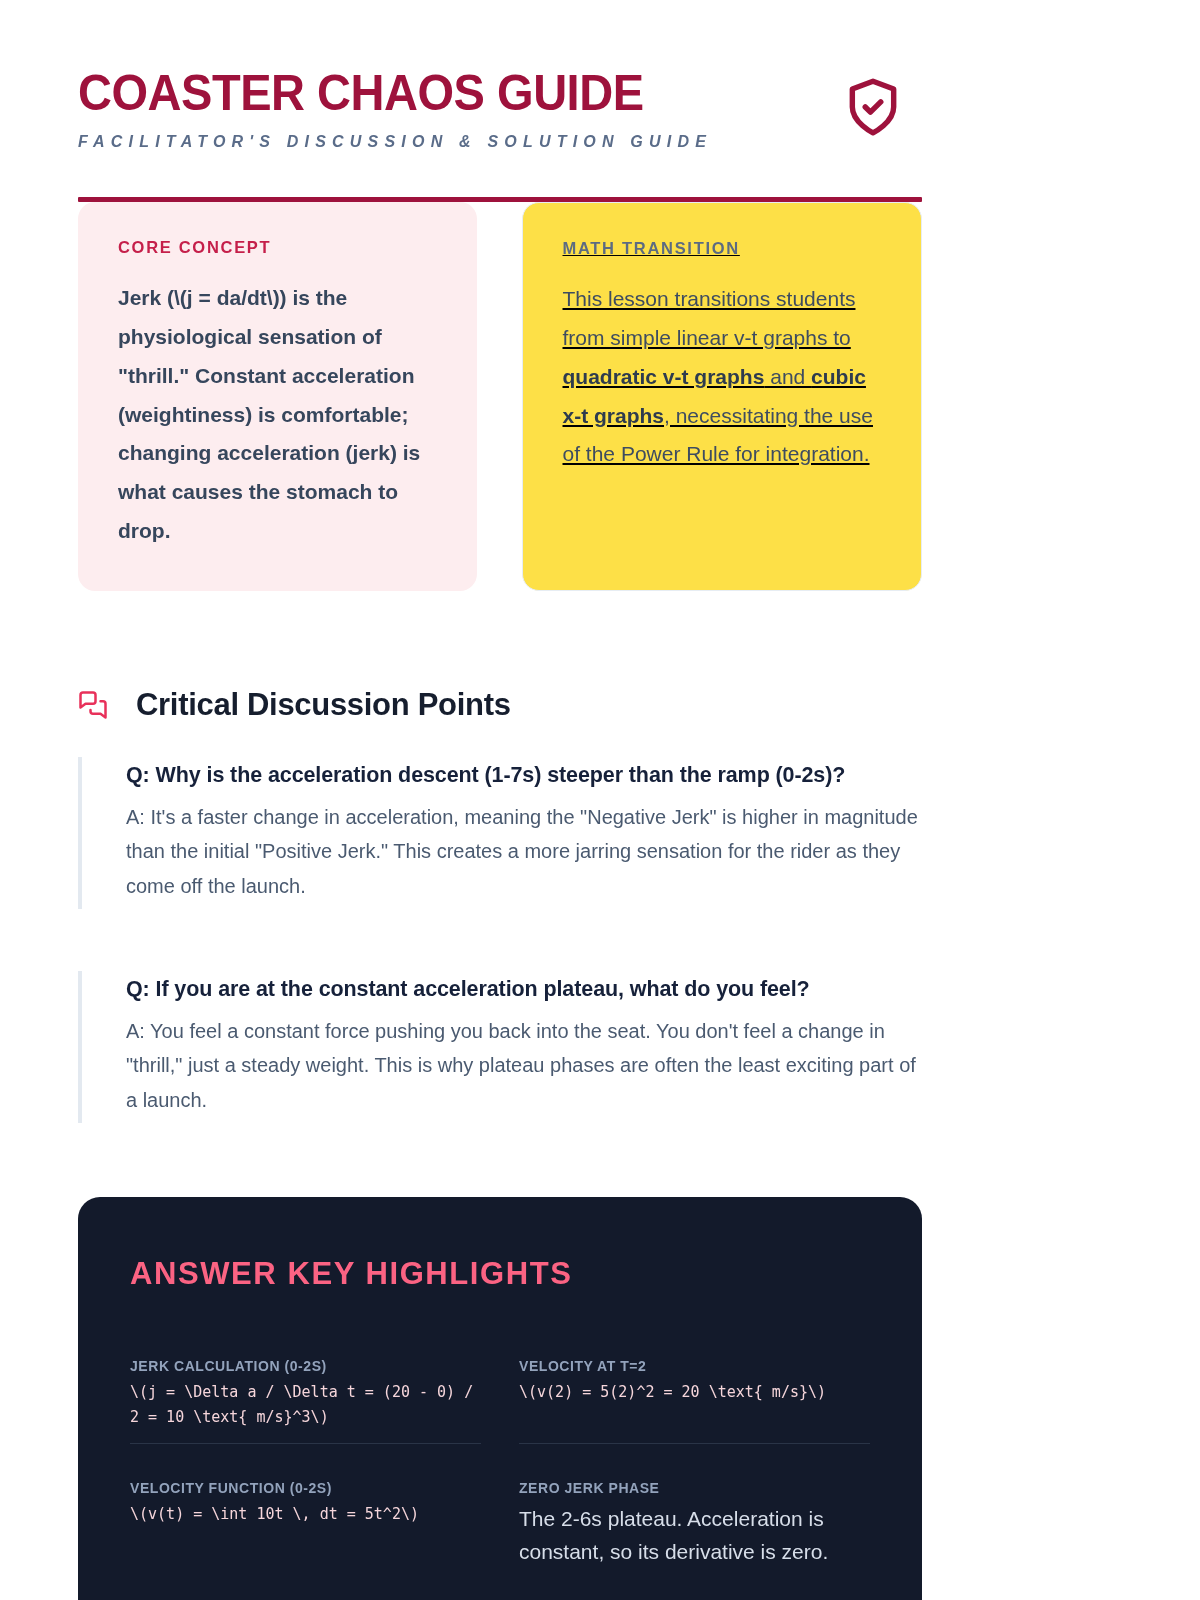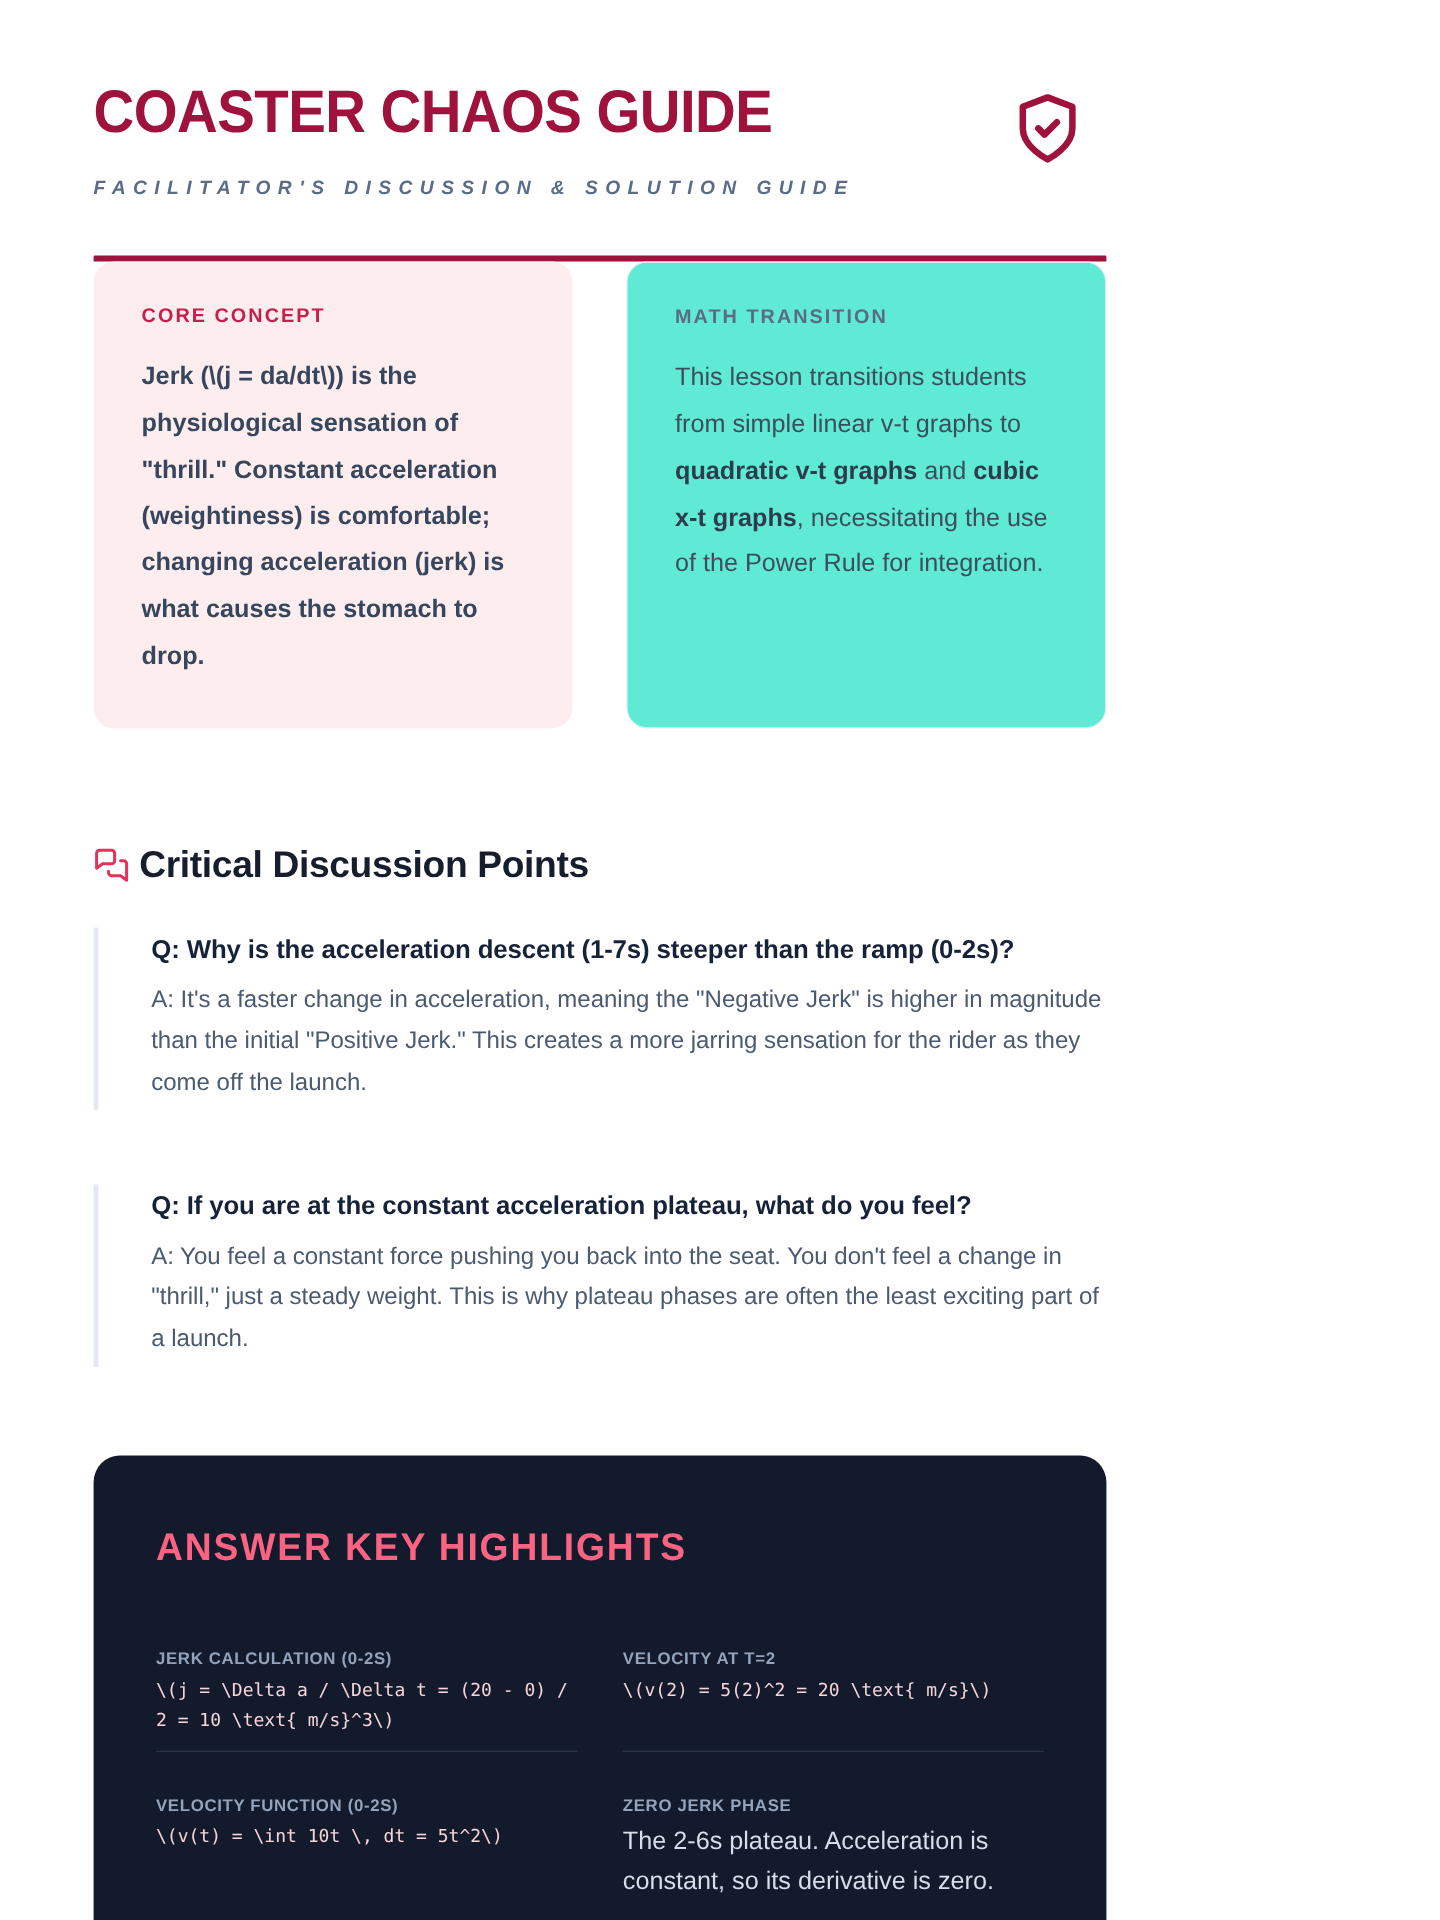--- a/index.html
+++ b/index.html
@@ -38,21 +38,21 @@
     line-height: 1.02;
     font-weight: 700;
     letter-spacing: -0.5px;
     color: #9E123C;
     margin: 0;
     transform: scaleX(0.94);
     transform-origin: left center;
     white-space: nowrap;
   }
   .doc-subtitle {
-    margin: 30px 0 0 0;
+    margin: 14px 0 0 0;
     font-size: 16px;
     font-weight: 700;
     font-style: italic;
     letter-spacing: 6.2px;
     color: #5A6C89;
     white-space: nowrap;
   }
   .header-badge {
     width: 62px;
     height: 62px;
@@ -77,22 +77,23 @@
   }
   .card {
     flex: 1 1 0;
     border-radius: 17px;
     padding: 36px 38px 40px 40px;
   }
   .card.core {
     background: #FDEDEF;
   }
   .card.math {
-    background: #5eead4;
+    background: #fde047;
     border: 1px solid #E7EDF3;
+    text-decoration: underline;
   }
   .card-label {
     font-size: 16.5px;
     font-weight: 700;
     letter-spacing: 1.7px;
     margin: 0 0 22px 0;
   }
   .card.core .card-label { color: #C51F4A; }
   .card.math .card-label { color: #5C6B82; }
   .card-body {
@@ -109,21 +110,21 @@
     font-weight: 400;
     color: #3E4C60;
   }
   .card.math .card-body b { font-weight: 700; color: #2E3B4E; }
 
   
   .section-head {
     margin-top: 96px;
     display: flex;
     align-items: center;
-    gap: 8px;
+    gap: 28px;
   }
   .section-icon { width: 30px; height: 30px; flex: 0 0 30px; }
   .section-icon svg { display: block; width: 30px; height: 30px; }
   .section-title {
     margin: 0;
     font-size: 31px;
     font-weight: 700;
     letter-spacing: -0.3px;
     color: #161E2E;
   }

